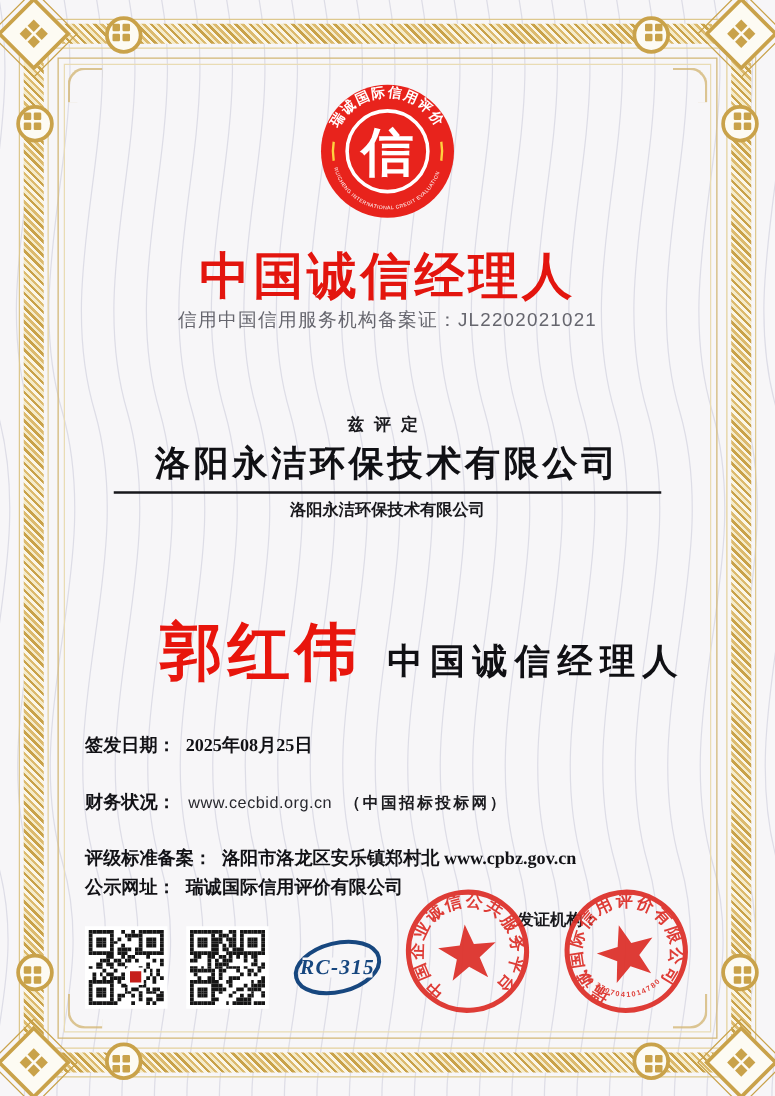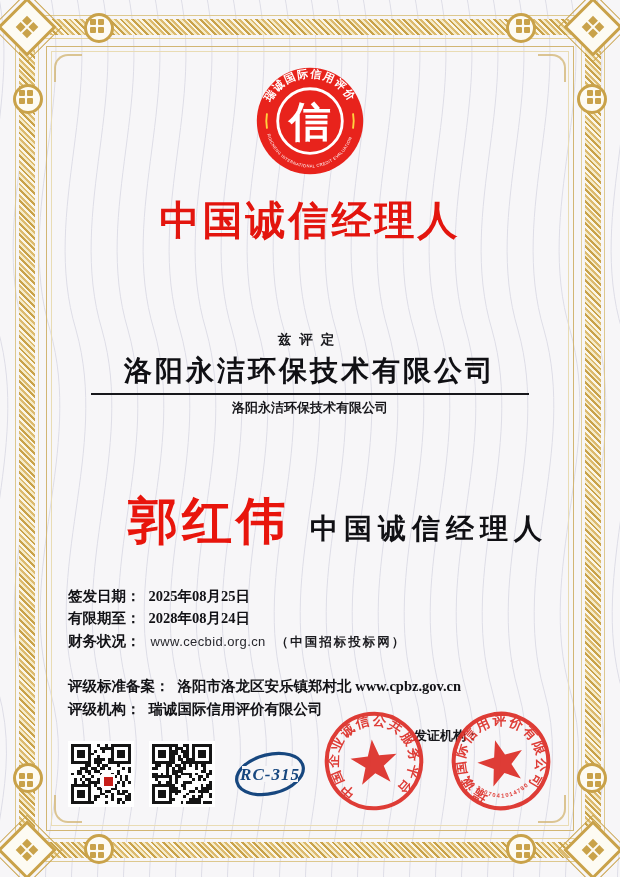--- a/index.html
+++ b/index.html
@@ -231,49 +231,46 @@
       <textPath href="#logoTopArc" startOffset="4">瑞诚国际信用评价</textPath>
     </text>
     <text font-size="4.3" fill="#ffffff" letter-spacing=".4">
       <textPath href="#logoBotArc" startOffset="2">RUICHENG INTERNATIONAL CREDIT EVALUATION</textPath>
     </text>
     <circle cx="60" cy="60" r="34" fill="none" stroke="#ffffff" stroke-width="3"></circle>
     <text x="60" y="76" text-anchor="middle" font-size="44" font-weight="bold" fill="#ffffff">信</text>
   </svg>
 
   <div class="title">中国诚信经理人</div>
+  <div class="subtitle">信用中国信用服务机构备案证：JL2202021021</div>
   <div class="hereby">兹评定</div>
   <div class="company">洛阳永洁环保技术有限公司</div>
   <div class="company-underline"></div>
   <div class="address">洛阳永洁环保技术有限公司</div>
 
   <div class="name-row">
     <span class="mgr-name">郭红伟</span>
     <span class="mgr-title">中国诚信经理人</span>
   </div>
 
   <div class="frow r1">
     <span class="flabel">签发日期：</span>
     <span class="fval-serif">2025年08月25日</span>
   </div>
-  <div class="frow r2">
-    <span class="flabel">有限期至：</span>
-    <span class="fval-serif">2028年08月24日</span>
-  </div>
   <div class="frow r3">
     <span class="flabel">财务状况：</span>
     <span class="fval-url">www.cecbid.org.cn</span>
     <span class="fnote">（中国招标投标网）</span>
   </div>
   <div class="frow r5">
     <span class="flabel">评级标准备案：</span>
     <span class="fval-serif">洛阳市洛龙区安乐镇郑村北 www.cpbz.gov.cn</span>
   </div>
   <div class="frow r6">
-    <span class="flabel">评级机构：</span>
+    <span class="flabel">公示网址：</span>
     <span class="fval-serif">瑞诚国际信用评价有限公司</span>
   </div>
 
   <div class="qr qr1">
       <i style="grid-area: 1 / 1;"></i>
       <i style="grid-area: 1 / 2;"></i>
       <i style="grid-area: 1 / 3;"></i>
       <i style="grid-area: 1 / 4;"></i>
       <i style="grid-area: 1 / 5;"></i>
       <i style="grid-area: 1 / 6;"></i>

